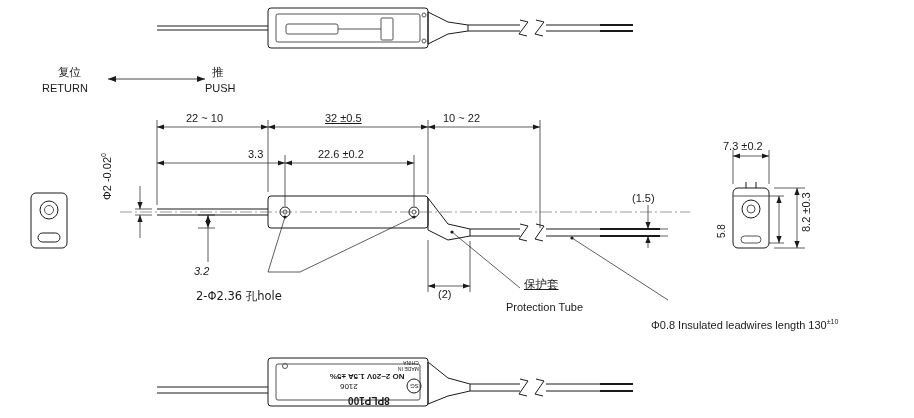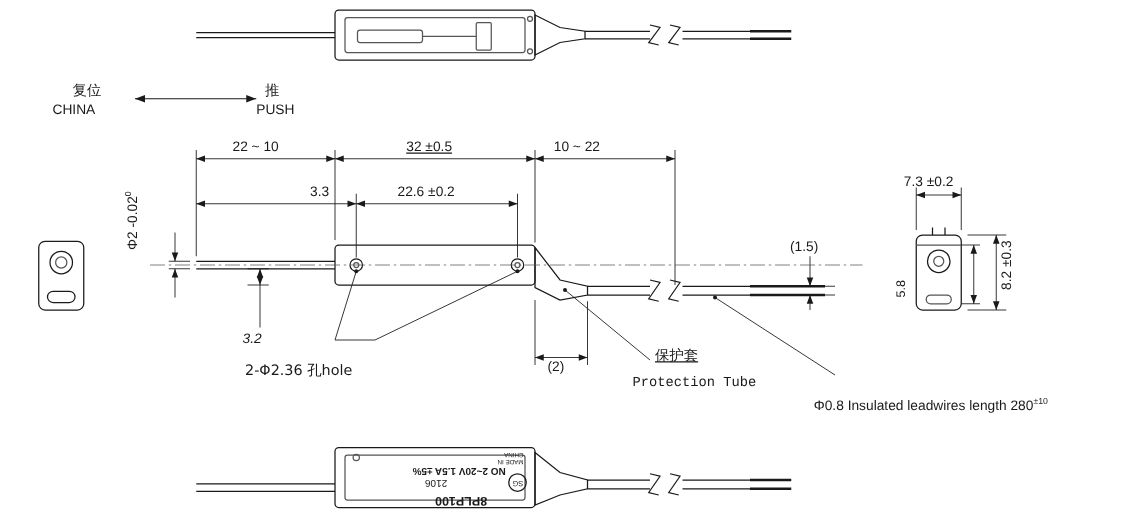--- a/index.html
+++ b/index.html
@@ -221,21 +221,21 @@
       <g stroke="#1a1a1a" stroke-width="0.8">
         <line x1="108" y1="79" x2="205" y2="79"></line>
         <path d="M108 79 l8 -3 v6 Z" fill="#1a1a1a" stroke="none"></path>
         <path d="M205 79 l-8 -3 v6 Z" fill="#1a1a1a" stroke="none"></path>
       </g>
 
     </g>
   </svg>
 
   <div class="lbl cn" style="left:58px;top:66px;">复位</div>
-  <div class="lbl" style="left:42px;top:82px;">CHINA</div>
+  <div class="lbl" style="left:42px;top:82px;">RETURN</div>
   <div class="lbl cn" style="left:212px;top:66px;">推</div>
   <div class="lbl" style="left:205px;top:82px;">PUSH</div>
 
   <div class="lbl" style="left:186px;top:112px;">22 ~ 10</div>
   <div class="lbl" style="left:325px;top:112px;text-decoration:underline;">32 ±0.5</div>
   <div class="lbl" style="left:443px;top:112px;">10 ~ 22</div>
 
   <div class="lbl" style="left:213px;top:148px;margin-left:35px;">3.3</div>
   <div class="lbl" style="left:318px;top:148px;">22.6 ±0.2</div>
 
@@ -245,24 +245,24 @@
 
   <div class="lbl" style="left:194px;top:265px;font-style:italic;">3.2</div>
 
   <div class="lbl" style="left:438px;top:288px;">(2)</div>
 
   <div class="lbl" style="left:632px;top:192px;">(1.5)</div>
 
   <div class="lbl cn" style="left:196px;top:290px;">2-Φ2.36 孔hole</div>
 
   <div class="lbl cn" style="left:524px;top:278px;text-decoration:underline;">保护套</div>
-  <div class="lbl" style="left:506px;top:301px;font-family:Liberation Mono, monospace;">Protection Tube</div>
+  <div class="lbl" style="left:506px;top:301px;">Protection Tube</div>
 
   <div class="lbl" style="left:651px;top:318px;">
-    <span>Φ0.8 Insulated leadwires length 280</span><sup style="font-size:7px;">±10</sup>
+    <span>Φ0.8 Insulated leadwires length 130</span><sup style="font-size:7px;">±10</sup>
   </div>
 
   <div class="lbl" style="left:723px;top:140px;">7.3 ±0.2</div>
   <div class="lbl rot90" style="left:800px;top:232px;">8.2 ±0.3</div>
   <div class="lbl rot90 small" style="left:716px;top:238px;">5.8</div>
 
   <div class="lbl tiny" style="left:330px;top:372px;transform:rotate(180deg);font-weight:bold;">NO  2~20V 1.5A  ±5%</div>
   <div class="lbl tiny" style="left:340px;top:382px;transform:rotate(180deg);">2106</div>
   <div class="lbl" style="left:348px;top:394px;transform:rotate(180deg);font-size:10px;font-weight:bold;">8PLP100</div>
   <div class="lbl tiny" style="left:410px;top:382px;font-size:6px;transform:rotate(180deg);">SG</div>

